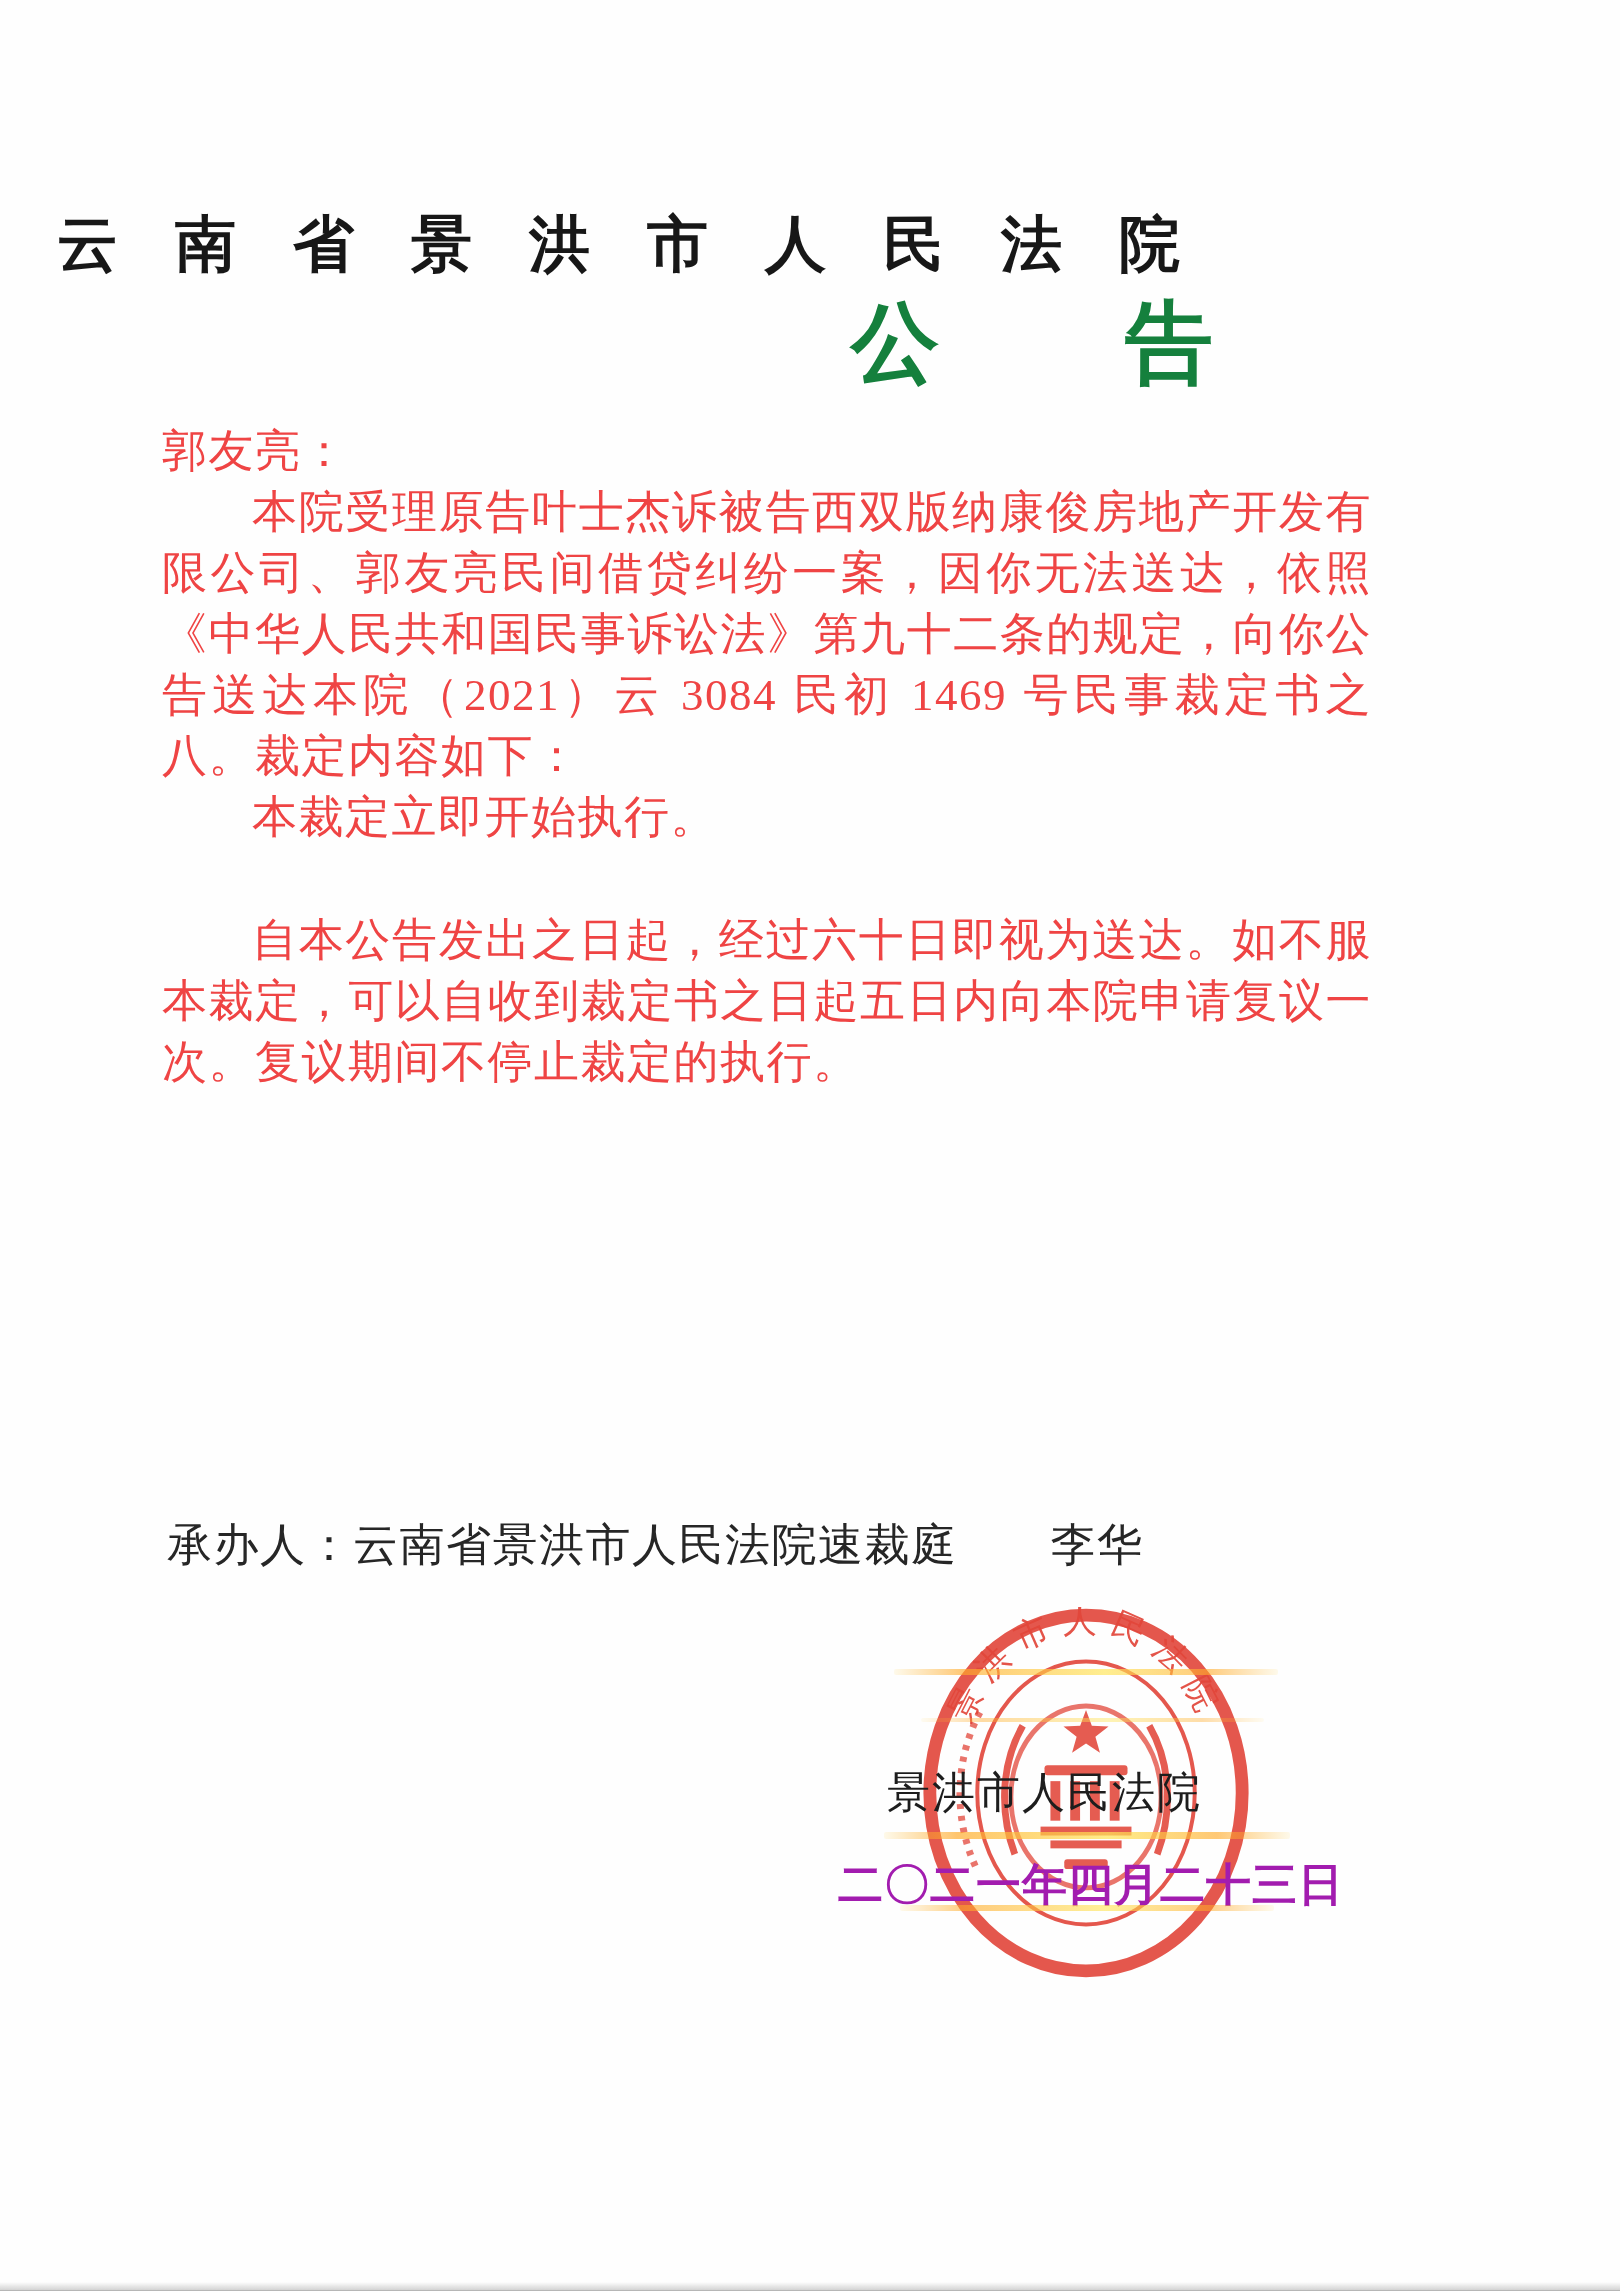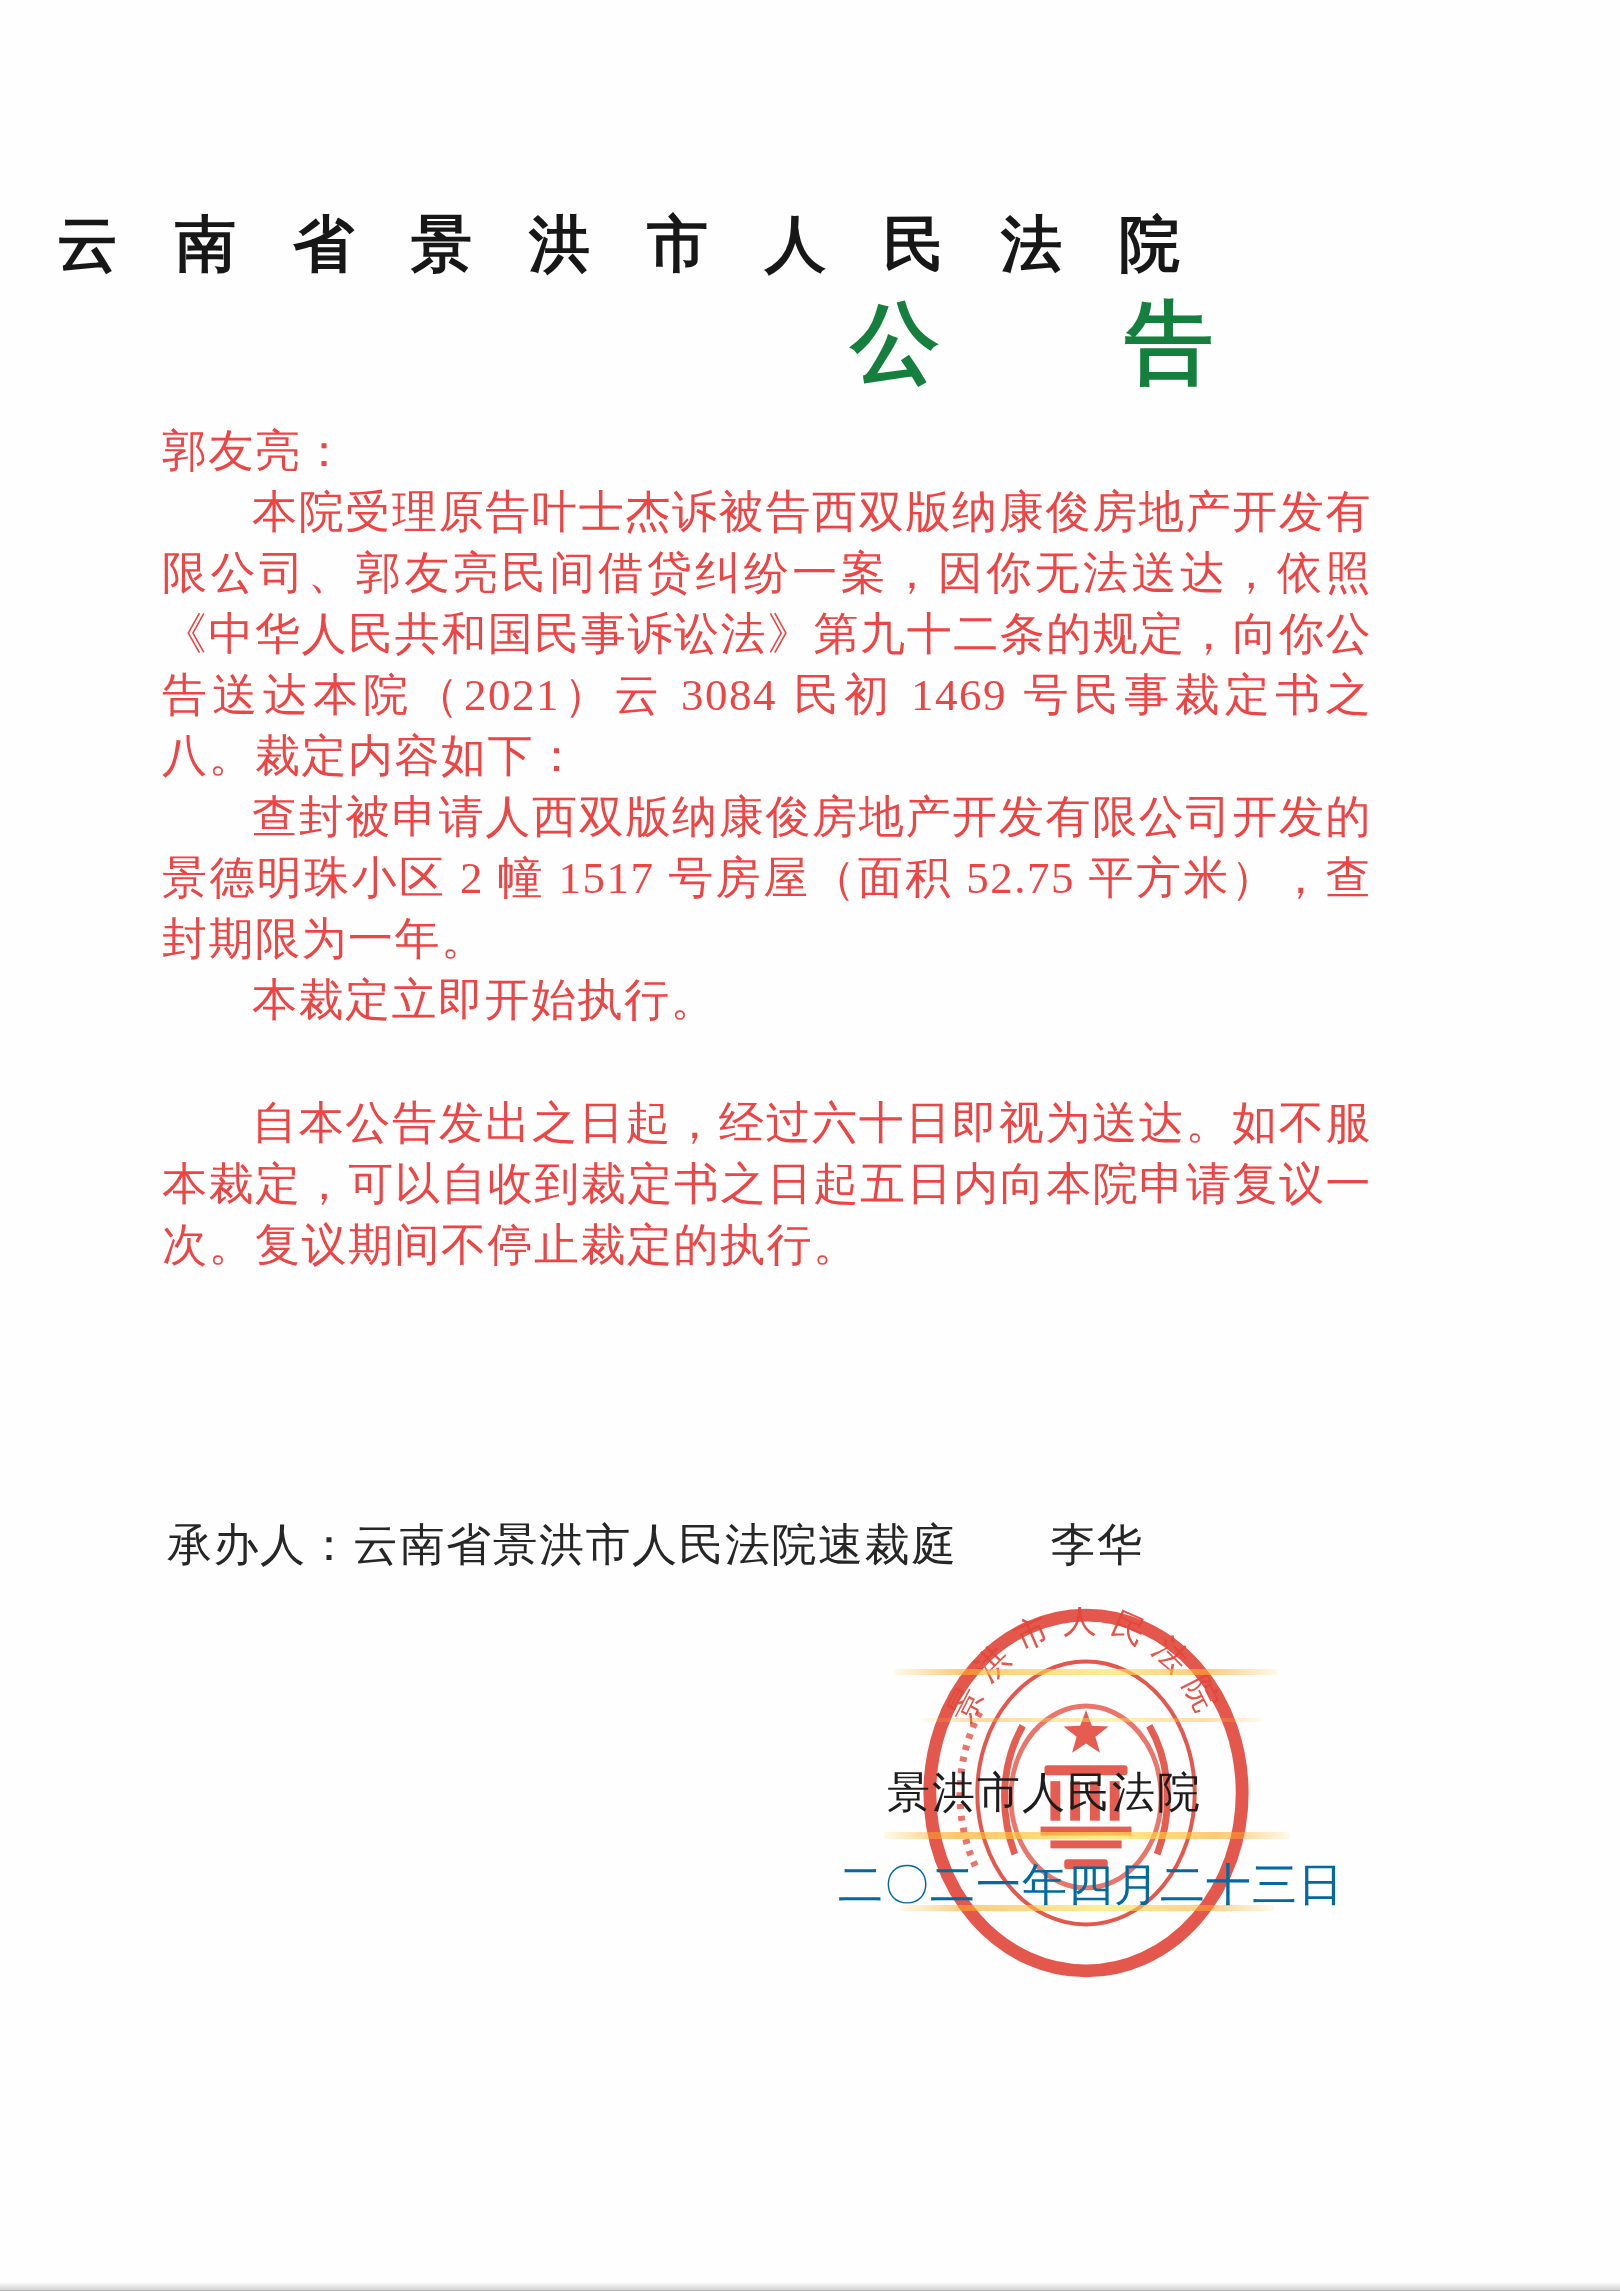--- a/index.html
+++ b/index.html
@@ -85,23 +85,24 @@
     color: #1d1d1d;
     z-index: 3;
     white-space: nowrap;
   }
   .seal-date {
     position: absolute;
     left: 838px;
     top: 1855px;
     font-size: 45px;
     letter-spacing: 1px;
-    color: #0369a1;
+    color: #a21caf;
     z-index: 3;
     white-space: nowrap;
+    font-weight: bold;
   }
   .stripe {
     position: absolute;
     z-index: 4;
     background: linear-gradient(90deg,
       rgba(255,214,80,0.15), rgba(255,170,40,0.85) 18%,
       rgba(255,230,90,0.9) 55%, rgba(255,170,40,0.8) 82%,
       rgba(255,214,80,0.15));
     border-radius: 2px;
   }
@@ -123,21 +124,20 @@
 
 <div class="page">
 
   <div class="doc-title">云南省景洪市人民法院</div>
   <div class="doc-subtitle">公　告</div>
 
   <div class="content">
     <div class="body-text">
       <p class="salutation">郭友亮：</p>
       <p>本院受理原告叶士杰诉被告西双版纳康俊房地产开发有限公司、郭友亮民间借贷纠纷一案，因你无法送达，依照《中华人民共和国民事诉讼法》第九十二条的规定，向你公告送达本院（2021）云 3084 民初 1469 号民事裁定书之八。裁定内容如下：</p>
-      <p>查封被申请人西双版纳康俊房地产开发有限公司开发的景德明珠小区 2 幢 1517 号房屋（面积 52.75 平方米），查封期限为一年。</p>
       <p>本裁定立即开始执行。</p>
       <p class="gap-before">自本公告发出之日起，经过六十日即视为送达。如不服本裁定，可以自收到裁定书之日起五日内向本院申请复议一次。复议期间不停止裁定的执行。</p>
     </div>
   </div>
 
   <div class="handler">承办人：云南省景洪市人民法院速裁庭　　李华</div>
 
   <div class="seal-wrap">
     <svg width="341" height="372" viewBox="0 0 345 376" xmlns="http://www.w3.org/2000/svg">
       <g stroke="#e2463a" fill="none" opacity="0.9">

